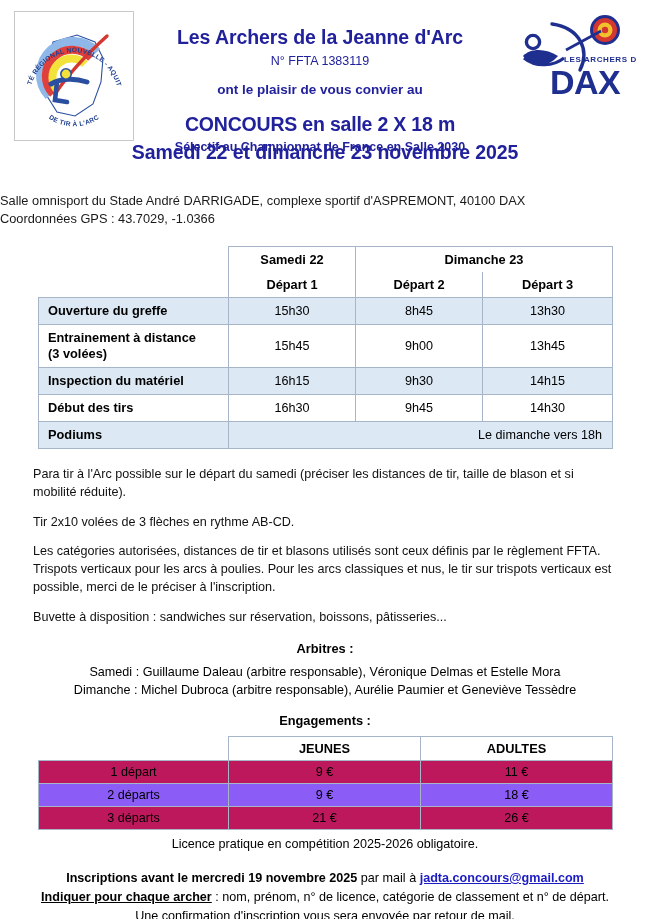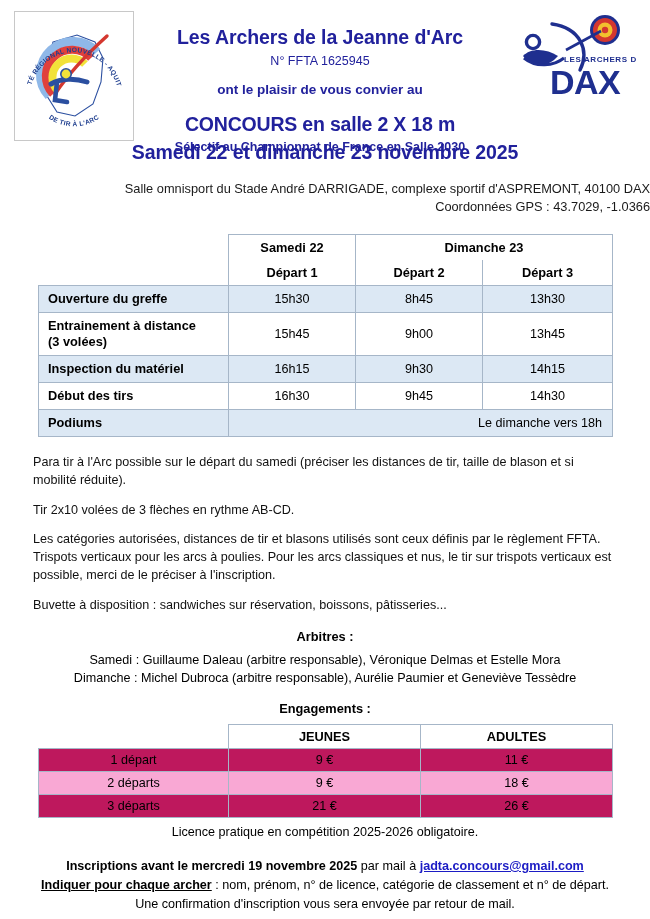--- a/index.html
+++ b/index.html
@@ -94,25 +94,25 @@
     text-align: center;
     color: #21219c;
     font-size: 19.5px;
     font-weight: bold;
     line-height: 1.2;
     letter-spacing: -0.1px;
   }
 
   
   .venue {
-    text-align: right;
+    text-align: left;
     font-size: 12.8px;
     line-height: 1.42;
     color: #1a1a1a;
-    margin-top: 8px;
+    margin-top: 20px;
   }
 
   
   .sched-wrap {
     margin: 18px 38px 0 38px;
   }
   table.sched {
     border-collapse: collapse;
     width: 100%;
     table-layout: fixed;
@@ -213,21 +213,21 @@
   .eng .hdr-blank {
     border: 0;
     background: transparent;
   }
   .eng .hdr {
     font-weight: bold;
     background: #ffffff;
     font-size: 12.8px;
   }
   .eng tr.alt td { background: #be185d; }
-  .eng tr.plain td { background: #f9a8d4; }
+  .eng tr.plain td { background: #8b5cf6; }
 
   
   .licence {
     text-align: center;
     font-size: 12.6px;
     margin-top: 7px;
   }
   .footer {
     margin-top: 18px;
     text-align: center;
@@ -300,21 +300,21 @@
         <path d="M17,44 C24,36 40,36 52,44 C42,56 26,56 17,44 Z" fill="#1f2f8f"></path>
         <path d="M18,46 C30,56 48,54 58,46" fill="none" stroke="#1f2f8f" stroke-width="3"></path>
 
         <text class="dax-text" x="58" y="50" font-family="Liberation Sans, sans-serif" font-size="8" font-weight="bold" letter-spacing="0.6">LES ARCHERS DE</text>
         <text class="dax-text" x="44" y="82" font-family="Liberation Sans, sans-serif" font-size="34" font-weight="bold" letter-spacing="-0.5">DAX</text>
       </svg>
     </div>
 
     <div class="header-text">
       <div class="h-club">Les Archers de la Jeanne d'Arc</div>
-      <div class="h-ffta">N° FFTA 1625945</div>
+      <div class="h-ffta">N° FFTA 1383119</div>
       <div class="h-invite">ont le plaisir de vous convier au</div>
       <div class="h-concours">CONCOURS en salle 2 X 18 m</div>
       <div class="h-selectif">Sélectif au Championnat de France en Salle 2030</div>
     </div>
 
     <div class="h-dates">Samedi 22 et dimanche 23 novembre 2025</div>
   </div>
 
   <div class="venue">
     <div>Salle omnisport du Stade André DARRIGADE, complexe sportif d'ASPREMONT, 40100 DAX</div>

